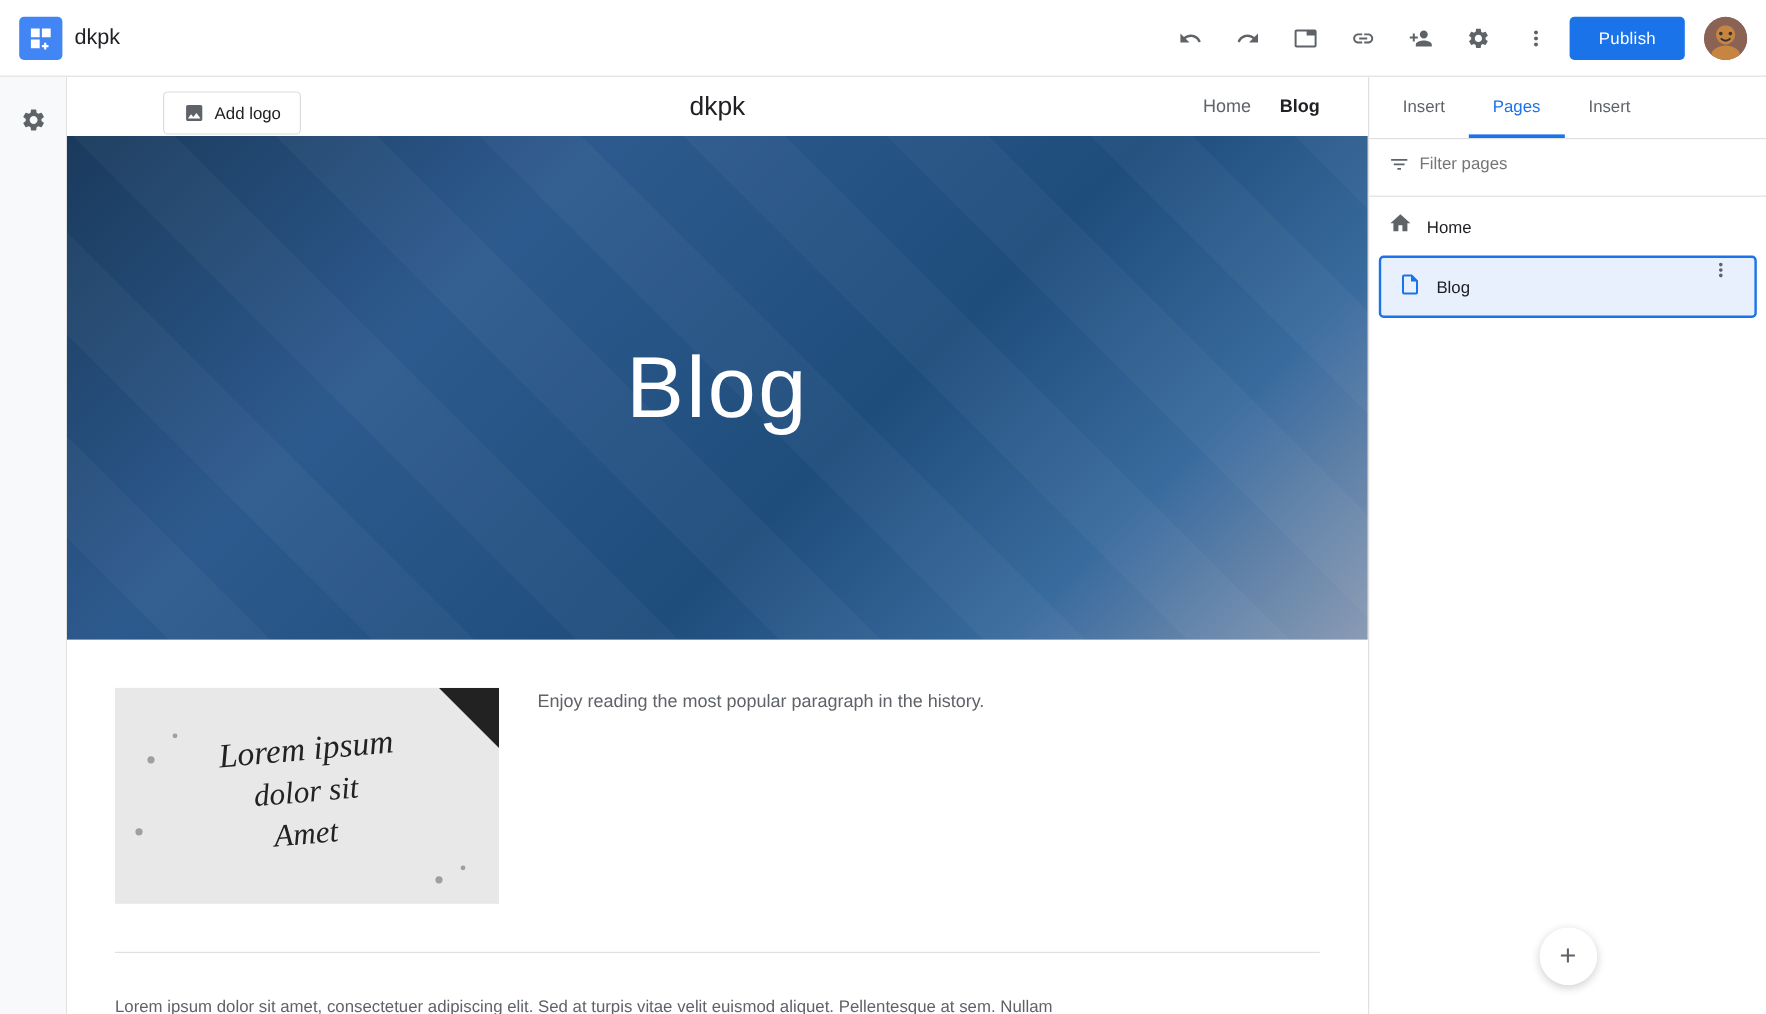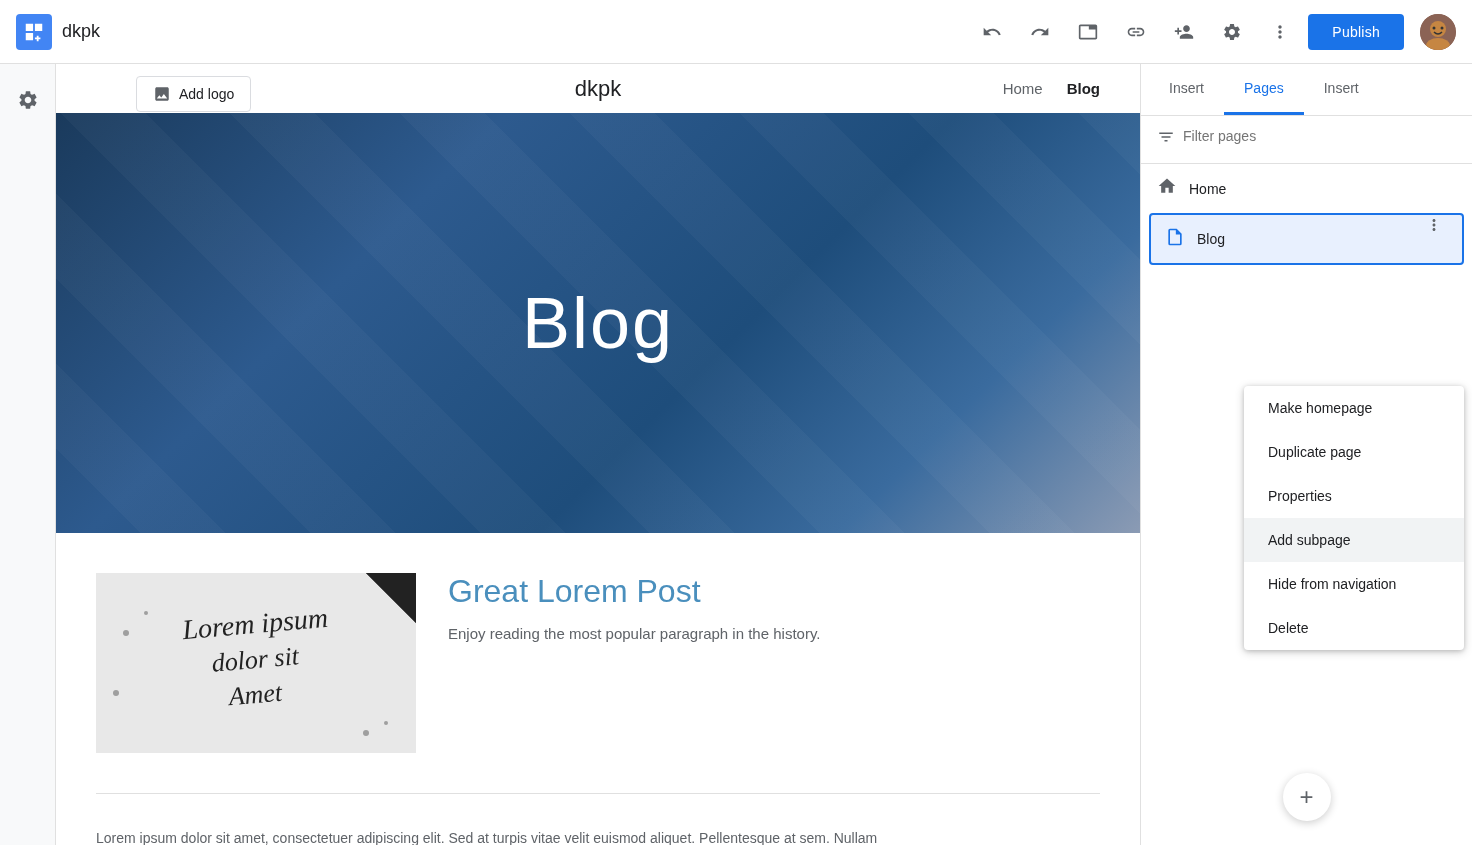--- a/index.html
+++ b/index.html
@@ -343,21 +343,20 @@
 
                   <circle cx="30" cy="60" r="3" fill="#555" opacity="0.5"></circle>
                   <circle cx="50" cy="40" r="2" fill="#555" opacity="0.5"></circle>
                   <circle cx="20" cy="120" r="3" fill="#555" opacity="0.5"></circle>
                   <circle cx="290" cy="150" r="2" fill="#555" opacity="0.5"></circle>
                   <circle cx="270" cy="160" r="3" fill="#555" opacity="0.5"></circle>
                 </svg>
               </div>
             </div>
             <div class="blog-post-info">
-              <h2 class="blog-post-title">Great Lorem Post</h2>
               <p class="blog-post-excerpt">Enjoy reading the most popular paragraph in the history.</p>
             </div>
           </div>
           <hr class="blog-divider">
           <p class="blog-text">Lorem ipsum dolor sit amet, consectetuer adipiscing elit. Sed at turpis vitae velit euismod aliquet. Pellentesque at sem. Nullam</p>
         </div>
 
       </div>
     </div>
   </div>
@@ -397,28 +396,20 @@
             </svg>
         </span>
         <span class="page-item-selected-label">Blog</span>
         <button class="page-three-dots" style="position:static;width:28px;height:28px;background:transparent;border:none;cursor:pointer;color:#5f6368;">
           <svg width="18" height="18" viewBox="0 0 24 24" fill="#5f6368">
               <path d="M12 8c1.1 0 2-.9 2-2s-.9-2-2-2-2 .9-2 2 .9 2 2 2zm0 2c-1.1 0-2 .9-2 2s.9 2 2 2 2-.9 2-2-.9-2-2-2zm0 6c-1.1 0-2 .9-2 2s.9 2 2 2 2-.9 2-2-.9-2-2-2z"></path>
             </svg>
         </button>
       </div>
 
-      <div class="context-menu">
-        <div class="context-menu-item">Make homepage</div>
-        <div class="context-menu-item">Duplicate page</div>
-        <div class="context-menu-item">Properties</div>
-        <div class="context-menu-item highlighted">Add subpage</div>
-        <div class="context-menu-item">Hide from navigation</div>
-        <div class="context-menu-item">Delete</div>
-      </div>
 
       <button class="add-page-btn" style="position:absolute;bottom:24px;left:50%;transform:translateX(-50%);width:48px;height:48px;border-radius:50%;background:white;border:none;cursor:pointer;box-shadow:0 2px 8px rgba(0,0,0,0.2);display:flex;align-items:center;justify-content:center;font-size:24px;color:#5f6368;">
         <span>+</span>
       </button>
 
     </div>
   </div>
 
 </div>
 

